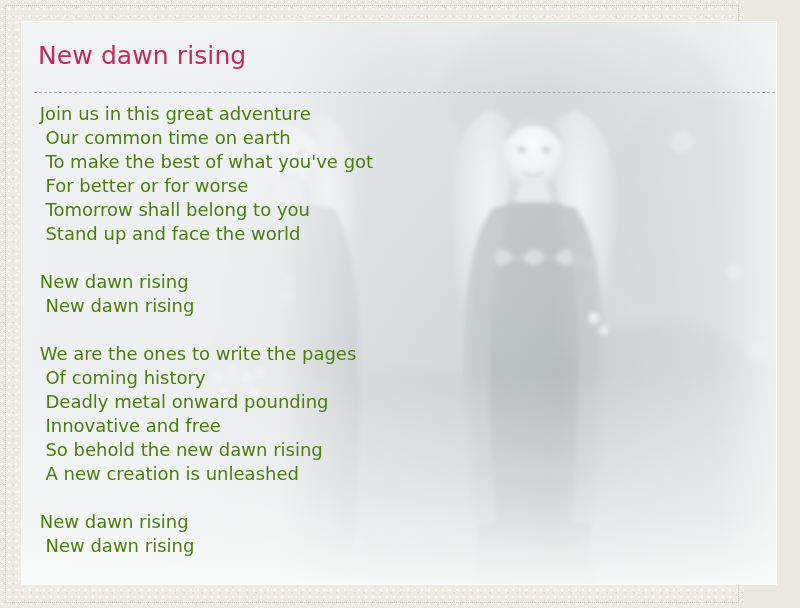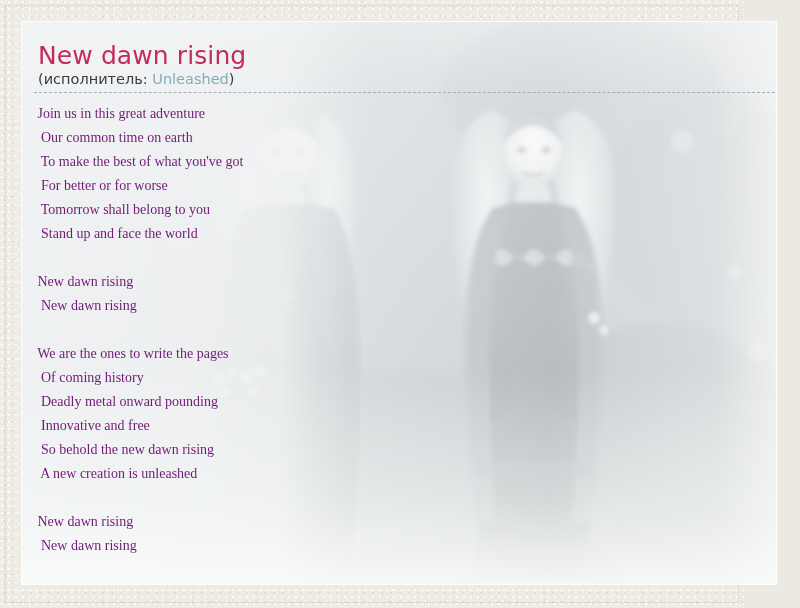--- a/index.html
+++ b/index.html
@@ -134,26 +134,25 @@
     height: 0;
     border-top: 1px dashed #9aa3ab;
     opacity: 0.85;
   }
 
   #lyrics {
     position: absolute;
     left: 12px;
     top: 80px;
     right: 8px;
-    font-size: 14px;
+    font-size: 18px;
     line-height: 24px;
-    color: #701a75;
+    color: #4d7c0f;
     white-space: pre-wrap;
     word-break: normal;
-    font-family: Liberation Serif, serif;
   }
   .lyric-line {
     height: 24px;
     white-space: pre;
   }
   .lyric-line.blank {
     height: 24px;
   }
 </style>
 </head>
@@ -314,21 +313,20 @@
         </g>
       </svg>
       <div id="bg-veil"></div>
       <div id="bg-veil2"></div>
     </div>
 
     <div id="fg">
 
       <h1 id="song-title">New dawn rising</h1>
 
-      <div id="artist-line"><span>(исполнитель: </span><a id="artist-link" href="#">Unleashed</a><span>)</span></div>
 
       <div id="title-divider"></div>
 
       <div id="lyrics"><div class="lyric-line"> Join us in this great adventure</div><div class="lyric-line">  Our common time on earth</div><div class="lyric-line">  To make the best of what you've got</div><div class="lyric-line">  For better or for worse</div><div class="lyric-line">  Tomorrow shall belong to you</div><div class="lyric-line">  Stand up and face the world</div><div class="lyric-line blank">&nbsp;</div><div class="lyric-line"> New dawn rising</div><div class="lyric-line">  New dawn rising</div><div class="lyric-line blank">&nbsp;</div><div class="lyric-line"> We are the ones to write the pages</div><div class="lyric-line">  Of coming history</div><div class="lyric-line">  Deadly metal onward pounding</div><div class="lyric-line">  Innovative and free</div><div class="lyric-line">  So behold the new dawn rising</div><div class="lyric-line">  A new creation is unleashed</div><div class="lyric-line blank">&nbsp;</div><div class="lyric-line"> New dawn rising</div><div class="lyric-line">  New dawn rising</div></div>
 
     </div>
   </div>
 </div>
 
 </body></html>

